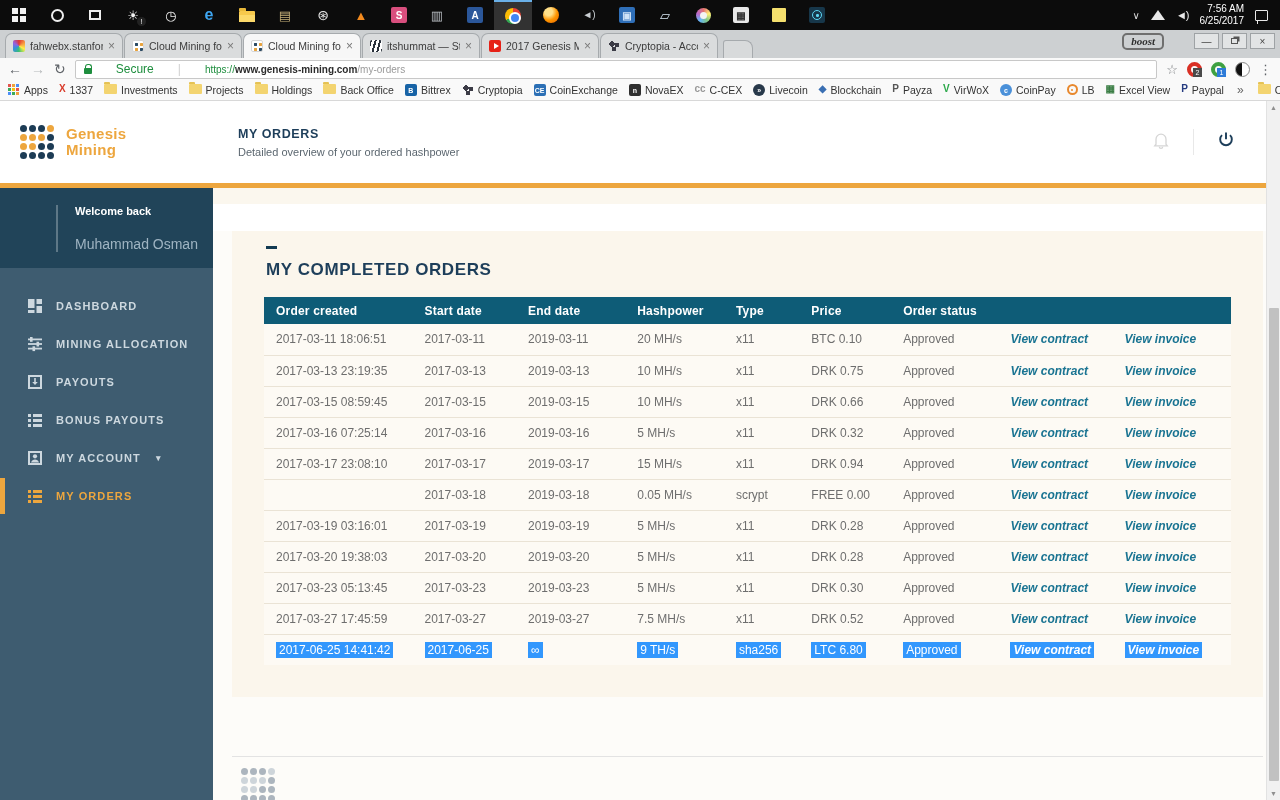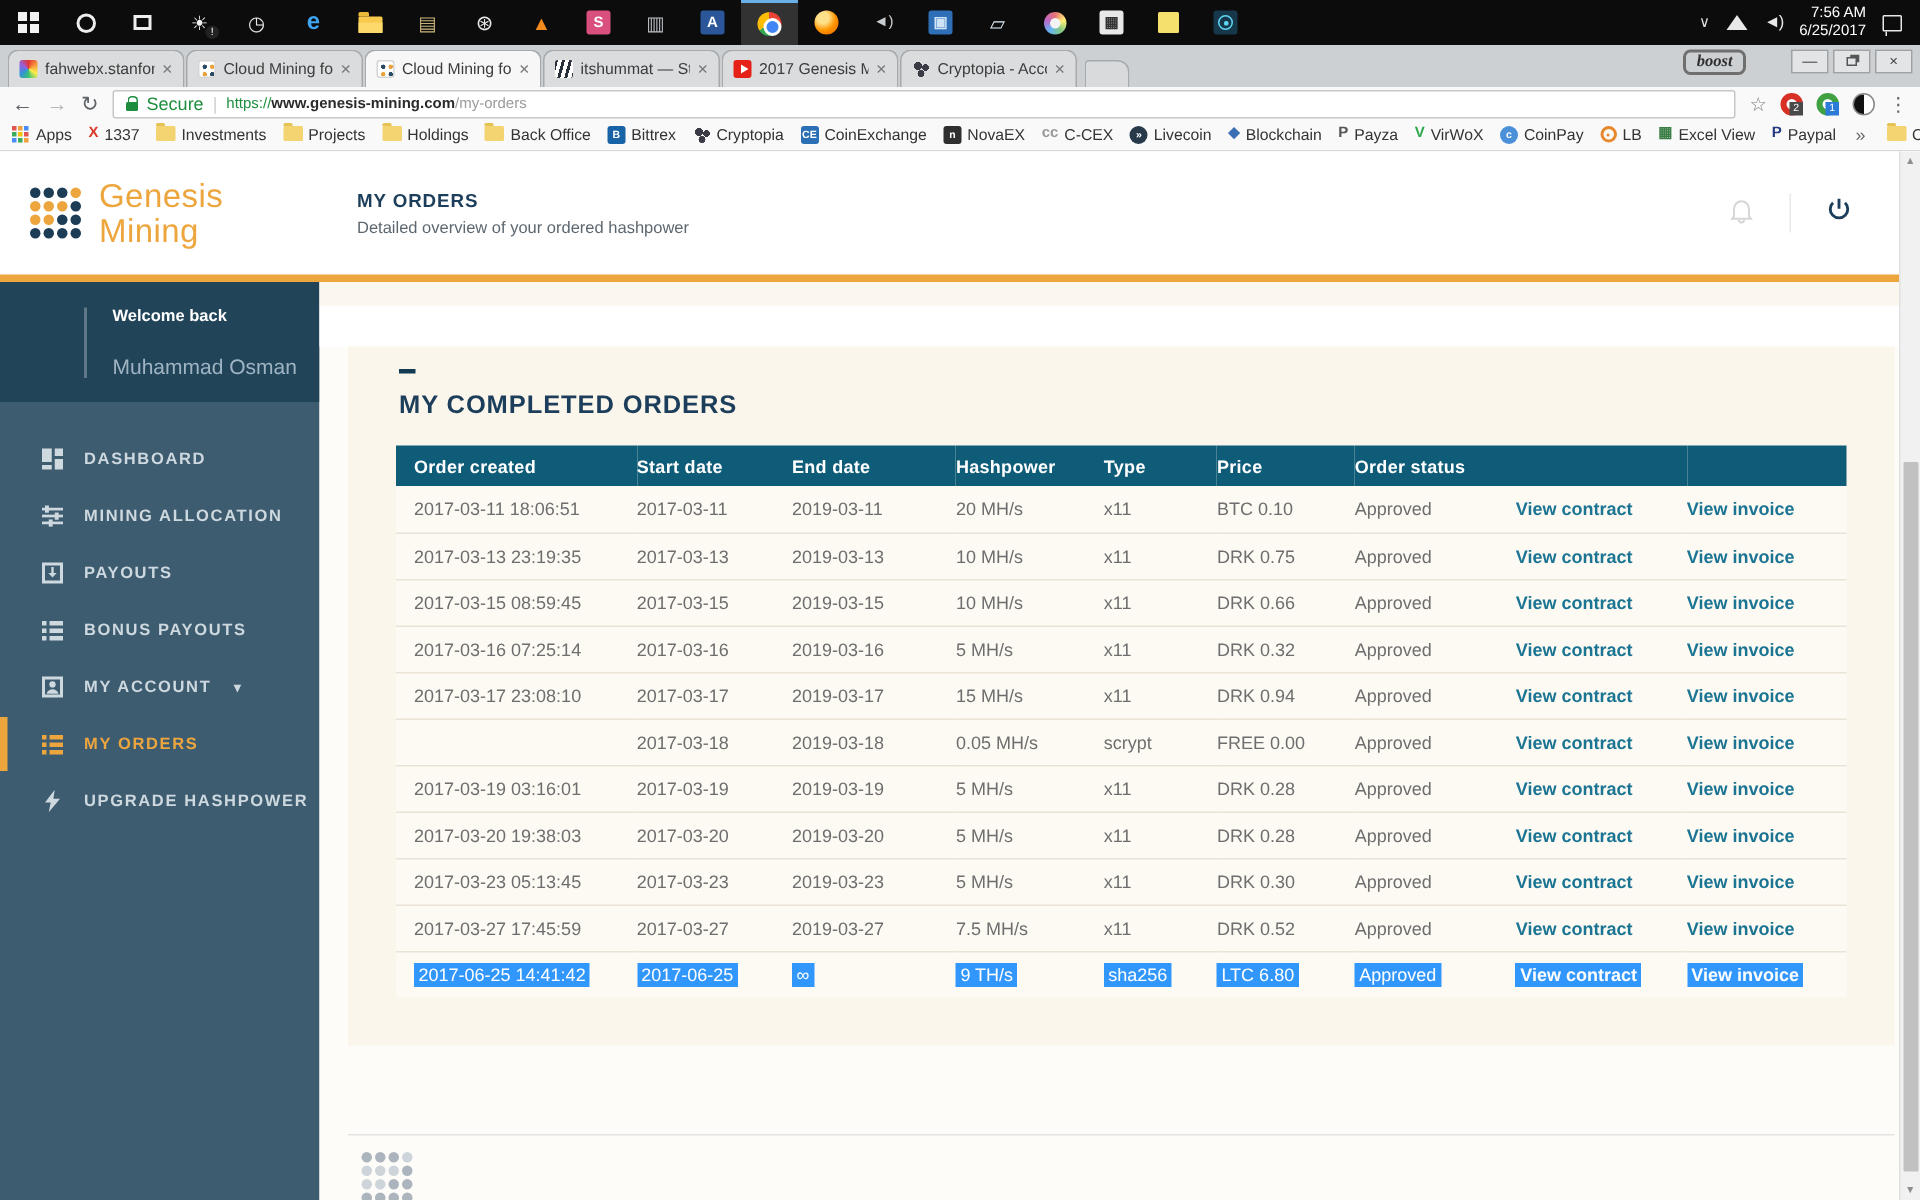--- a/index.html
+++ b/index.html
@@ -59,21 +59,21 @@
   .fav.cryptopia { background:radial-gradient(circle at 4px 4px,#3b3b46 2.6px,transparent 2.8px),radial-gradient(circle at 9px 5px,#3b3b46 2.2px,transparent 2.4px),radial-gradient(circle at 6px 9px,#3b3b46 2.2px,transparent 2.4px); }
   .newtab { width:30px; height:18px; background:#d8dadb; border:1px solid #a6aaad; border-bottom:none; border-radius:3px 8px 0 0; margin-left:4px; }
   .boost { position:absolute; top:3px; right:116px; z-index:5; border:2px solid #6f6f6f; border-radius:5px; padding:0 7px; height:17px; line-height:14px; background:#cdd0d2; color:#2f2f2f; font:italic bold 11px "Liberation Serif", serif; }
   .winctl { position:absolute; top:3px; right:5px; z-index:5; display:flex; gap:3px; }
   .winbtn { width:25px; height:16px; background:#e2e4e5; border:1px solid #9ea2a5; color:#444; font-size:10px; display:flex; align-items:center; justify-content:center; }
   .winbtn .rest { width:7px; height:6px; border:1.5px solid #555; box-shadow:2px -2px 0 -0.5px #555; }
 
   .toolbar { height:22px; background:#f9f9f9; display:flex; align-items:center; padding:0 8px; gap:9px; flex:none; }
   .navarrow { font-size:14px; color:#5f6368; line-height:1; }
   .navarrow.dis { color:#b6b9bb; }
-  .omnibox { flex:1; height:19px; background:#fff; border:1px solid #c8c8c8; border-radius:2px; display:flex; align-items:center; gap:6px; padding:0 8px; min-width:0; }
+  .omnibox { flex:1; height:19px; background:#fff; border:1px solid #c8c8c8; border-radius:2px; display:flex; align-items:center; gap:24px; padding:0 8px; min-width:0; }
   .lock { width:8px; height:6px; background:#1e8e3e; border-radius:1px; position:relative; margin-top:3px; flex:none; }
   .lock::before { content:''; position:absolute; top:-4px; left:1.5px; width:5px; height:4px; border:1.5px solid #1e8e3e; border-bottom:none; border-radius:3px 3px 0 0; }
   .secure { color:#1e8e3e; font-size:12px; }
   .url-sep { color:#d0d0d0; font-size:12px; }
   .url { font-size:10px; white-space:nowrap; overflow:hidden; }
   .url .proto { color:#1e8e3e; }
   .url .host { color:#2b2b2b; font-weight:bold; }
   .url .path { color:#9a9a9a; }
   .star { color:#7e8184; font-size:13px; }
   .ext { width:15px; height:15px; border-radius:50%; position:relative; flex:none; }
@@ -100,21 +100,21 @@
   .appsgrid i:nth-child(7){background:#4b8df8} .appsgrid i:nth-child(8){background:#3bab5a} .appsgrid i:nth-child(9){background:#f0a13c}
   .bm-overflow { color:#666; font-size:12px; margin:0 6px 0 2px; }
   .bm-div { width:1px; height:14px; background:#d5d5d5; margin-right:8px; }
 
   
   .content { flex:1; position:relative; display:flex; flex-direction:column; background:#fff; min-height:0; }
   .site-header { height:82px; background:#fff; display:flex; align-items:center; flex:none; }
   .logo-wrap { width:238px; padding-left:20px; display:flex; align-items:center; gap:12px; flex:none; }
   .dotgrid { display:grid; grid-template-columns:repeat(4,7px); grid-template-rows:repeat(4,7px); gap:2px; }
   .dotgrid i { border-radius:50%; }
-  .logo-text { font-size:22px; font-weight:normal; color:var(--accent); line-height:1.05; letter-spacing:0.3px; }
+  .logo-text { font-size:15px; font-weight:bold; color:var(--accent); line-height:1.05; letter-spacing:0.3px; }
   .head-titles {}
   .page-title { font-size:12.5px; font-weight:bold; color:var(--navy); letter-spacing:0.6px; }
   .page-sub { font-size:11px; color:#5c6770; margin-top:5px; }
   .head-right { margin-left:auto; display:flex; align-items:center; gap:22px; padding-right:44px; }
   .head-div { width:1px; height:26px; background:#e8e8e8; }
   .orange-bar { height:5px; background:var(--accent); flex:none; }
 
   .page-body { flex:1; display:flex; min-height:0; }
   .sidebar { width:213px; background:var(--sidebar); flex:none; display:flex; flex-direction:column; }
   .welcome { height:80px; background:var(--sidebar-dark); display:flex; align-items:center; padding-left:56px; flex:none; }
@@ -133,21 +133,21 @@
   .band-cream { height:16px; background:#fbf7ee; flex:none; }
   .band-white { height:27px; background:#fff; flex:none; }
   .card { margin:0 17px 0 19px; background:var(--cream); padding:15px 32px 32px 32px; flex:none; }
   .collapse-dash { width:11px; height:3px; background:#123a52; margin-left:2px; }
   .section-title { margin:11px 0 17px 2px; font-size:17px; font-weight:bold; color:var(--navy); letter-spacing:0.6px; }
   table { width:100%; border-collapse:collapse; table-layout:fixed; font-size:12px; color:#6e6e6e; }
   thead th { background:var(--table-header); color:#fff; text-align:left; font-weight:bold; height:27px; font-size:12px; letter-spacing:0.2px; }
   th:first-child, td:first-child { padding-left:12px; }
   tbody td { height:31px; background:#fdfaf4; }
   tbody tr + tr td { border-top:1px solid #eae3d5; }
-  .vlink { color:var(--link); font-weight:bold; cursor:pointer; text-decoration:none; }
+  .vlink { color:var(--link); font-weight:bold; cursor:pointer; text-decoration:none;font-style:italic; }
   .sel { background:var(--selection); color:#fff; padding:1px 3px; }
   .sel .vlink, .vlink.selected { background:var(--selection); color:#fff; padding:1px 3px; }
 
   .pfooter { margin:59px 17px 0 19px; border-top:1px solid #e3e3e3; padding:11px 2px 0 9px; display:flex; justify-content:space-between; align-items:flex-start; }
   .f-dots { opacity:0.95; }
   .f-text { text-align:right; font-size:10px; color:#aeb6be; line-height:1.55; }
 
   
   .scrollbar { position:absolute; right:0; top:0; bottom:0; width:14px; background:#f1f1f1; border-left:1px solid #e2e2e2; z-index:6; display:flex; flex-direction:column; align-items:center; }
   .sb-arrow { color:#8f8f8f; font-size:7px; height:13px; line-height:13px; flex:none; }
@@ -516,26 +516,20 @@
                 <span class="nicon"><svg viewBox="0 0 16 16">
                     <rect x="1" y="2" width="3" height="3"></rect>
                     <rect x="6" y="2" width="9" height="3"></rect>
                     <rect x="1" y="7" width="3" height="3"></rect>
                     <rect x="6" y="7" width="9" height="3"></rect>
                     <rect x="1" y="12" width="3" height="3"></rect>
                     <rect x="6" y="12" width="9" height="3"></rect>
                   </svg></span>
                 <span>MY ORDERS</span>
               </div>
-              <div class="nav-item">
-                <span class="nicon"><svg viewBox="0 0 16 16">
-                    <path d="M9.5 0.5 3 9h3.8L5.5 15.5 13 6.5H8.6z"></path>
-                  </svg></span>
-                <span>UPGRADE HASHPOWER</span>
-              </div>
             </nav>
         </aside>
 
         <div class="main">
           <div class="band-cream"></div>
           <div class="band-white"></div>
           <div class="card">
             <div class="collapse-dash"></div>
             <div class="section-title">MY COMPLETED ORDERS</div>
             <table>

